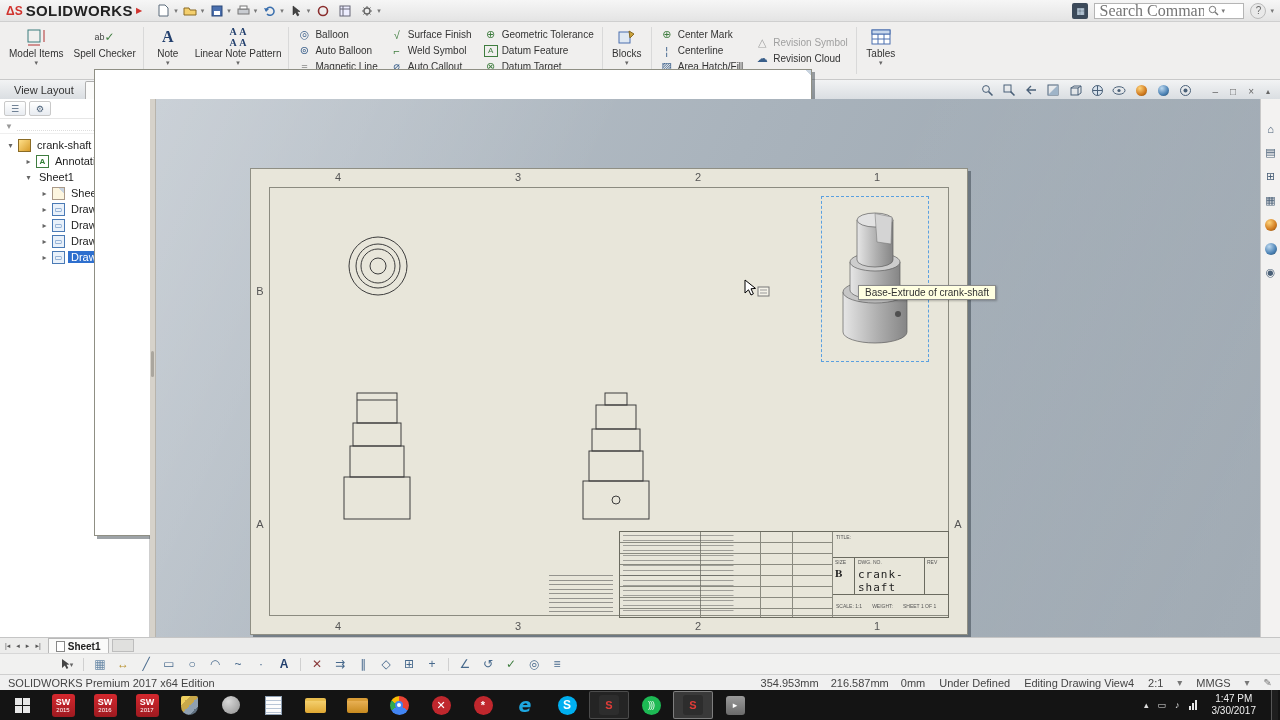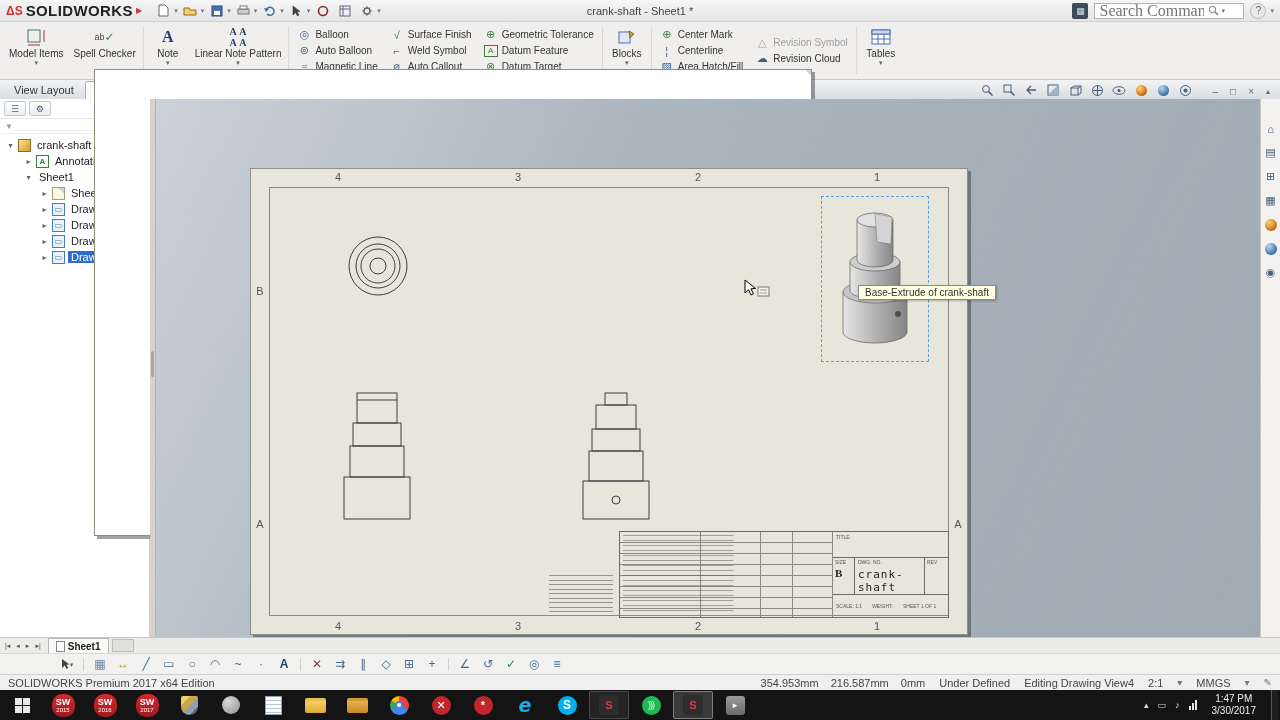--- a/index.html
+++ b/index.html
@@ -126,21 +126,21 @@
 .sb-ic{color:#777;font-size:10px}
 
 
 .taskbar{height:30px;background:#141414;display:flex;align-items:center;padding:0 0 0 2px;flex:none}
 .startbtn{width:40px;height:28px;display:flex;align-items:center;justify-content:center}
 .winflag{display:grid;grid-template-columns:7px 7px;grid-template-rows:7px 7px;gap:1px}
 .winflag i{background:#e8e8e8;display:block}
 .tk{width:40px;height:28px;display:flex;align-items:center;justify-content:center;margin:0 1px;border:1px solid transparent;border-radius:2px}
 .tk.active{background:rgba(255,255,255,.16);border-color:rgba(255,255,255,.35)}
 .tk.subactive{background:rgba(255,255,255,.07);border-color:rgba(255,255,255,.18)}
-.swsq{width:23px;height:23px;background:linear-gradient(#d5282e,#9e1a20);border-radius:10px;color:#fff;display:flex;flex-direction:column;align-items:center;justify-content:center;line-height:1}
+.swsq{width:23px;height:23px;background:linear-gradient(#d5282e,#9e1a20);border-radius:3px;color:#fff;display:flex;flex-direction:column;align-items:center;justify-content:center;line-height:1}
 .swsq .swtxt{font-size:9px;font-weight:bold}
 .swsq .swyr{font-size:6px}
 .shield{width:17px;height:19px;border-radius:2px 2px 9px 9px;background:linear-gradient(135deg,#f0d060 25%,#c8a84a 25% 50%,#8fa0b0 50% 75%,#5f7080 75%)}
 .graycirc{width:18px;height:18px;border-radius:50%;background:radial-gradient(circle at 35% 30%,#d8d8d8,#909090)}
 .notepad{width:17px;height:19px;background:repeating-linear-gradient(#fdfdfd 0 3px,#b9c6d6 3px 4px);border:1px solid #8fa0b4}
 .folder{width:21px;height:15px;background:linear-gradient(#f4cf6d,#e0a832);border-radius:2px;border-top:3px solid #e8bd4e}
 .folder.dark{background:linear-gradient(#e8b054,#c88a1e);border-top-color:#d89c36}
 .chrome{width:19px;height:19px;border-radius:50%;background:conic-gradient(#ea4335 0 120deg,#4285f4 120deg 240deg,#34a853 240deg 300deg,#fbbc05 300deg 360deg);display:flex;align-items:center;justify-content:center}
 .chrome i{width:8px;height:8px;border-radius:50%;background:#fff;border:2px solid #4285f4}
 .redapp{width:19px;height:19px;border-radius:50%;background:#c0272d;color:#fff;display:flex;align-items:center;justify-content:center;font-size:11px;font-weight:bold}
@@ -221,21 +221,20 @@
           </svg>
         </span>
       <span class="qicon">
           <svg width="12" height="12">
             <circle cx="6" cy="6" r="3" fill="none" stroke="#666" stroke-width="1.4"></circle>
             <path d="M6,1v2M6,9v2M1,6h2M9,6h2M2.5,2.5l1.4,1.4M8.1,8.1l1.4,1.4M9.5,2.5L8.1,3.9M3.9,8.1L2.5,9.5" stroke="#666"></path>
           </svg>
         </span>
         <span class="qcaret">▾</span>
     </div>
-    <div class="title-center">crank-shaft - Sheet1 *</div>
     <div class="tb-right">
       <span class="cmdbox">▦</span>
       <div class="searchbox">
         <input placeholder="Search Commands" style="">
         <span style="color:#777">
             <svg width="11" height="11">
               <circle cx="4.5" cy="4.5" r="3.2" fill="none" stroke="#777"></circle>
               <line x1="7" y1="7" x2="10" y2="10" stroke="#777" stroke-width="1.4"></line>
             </svg>
           </span>

